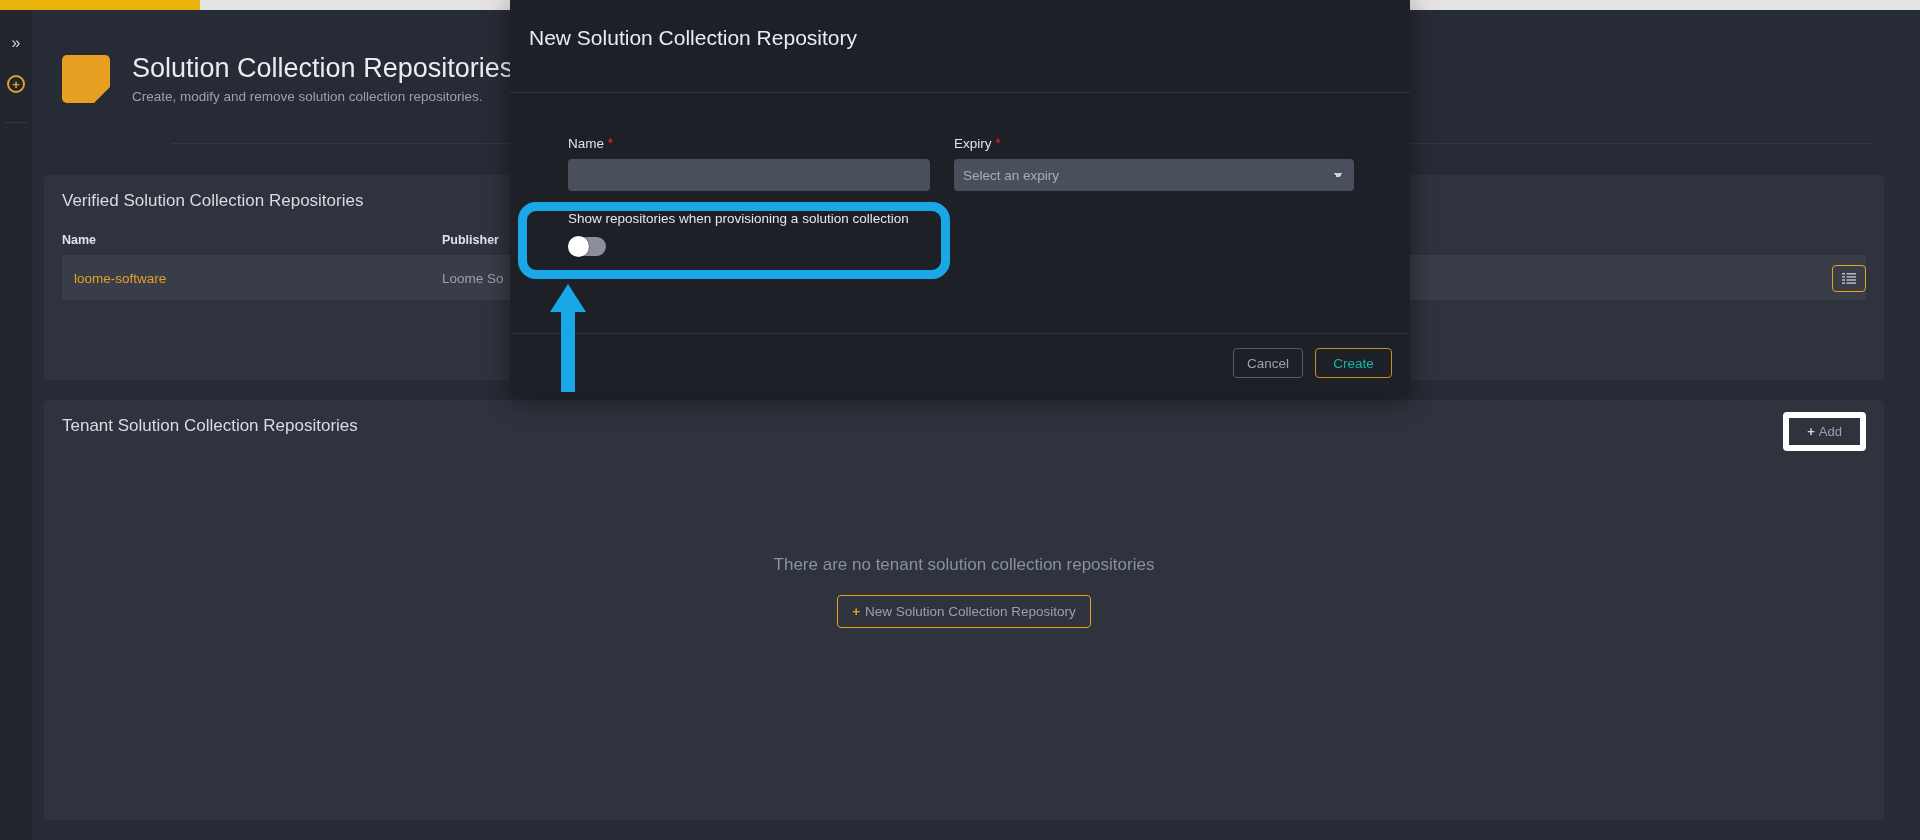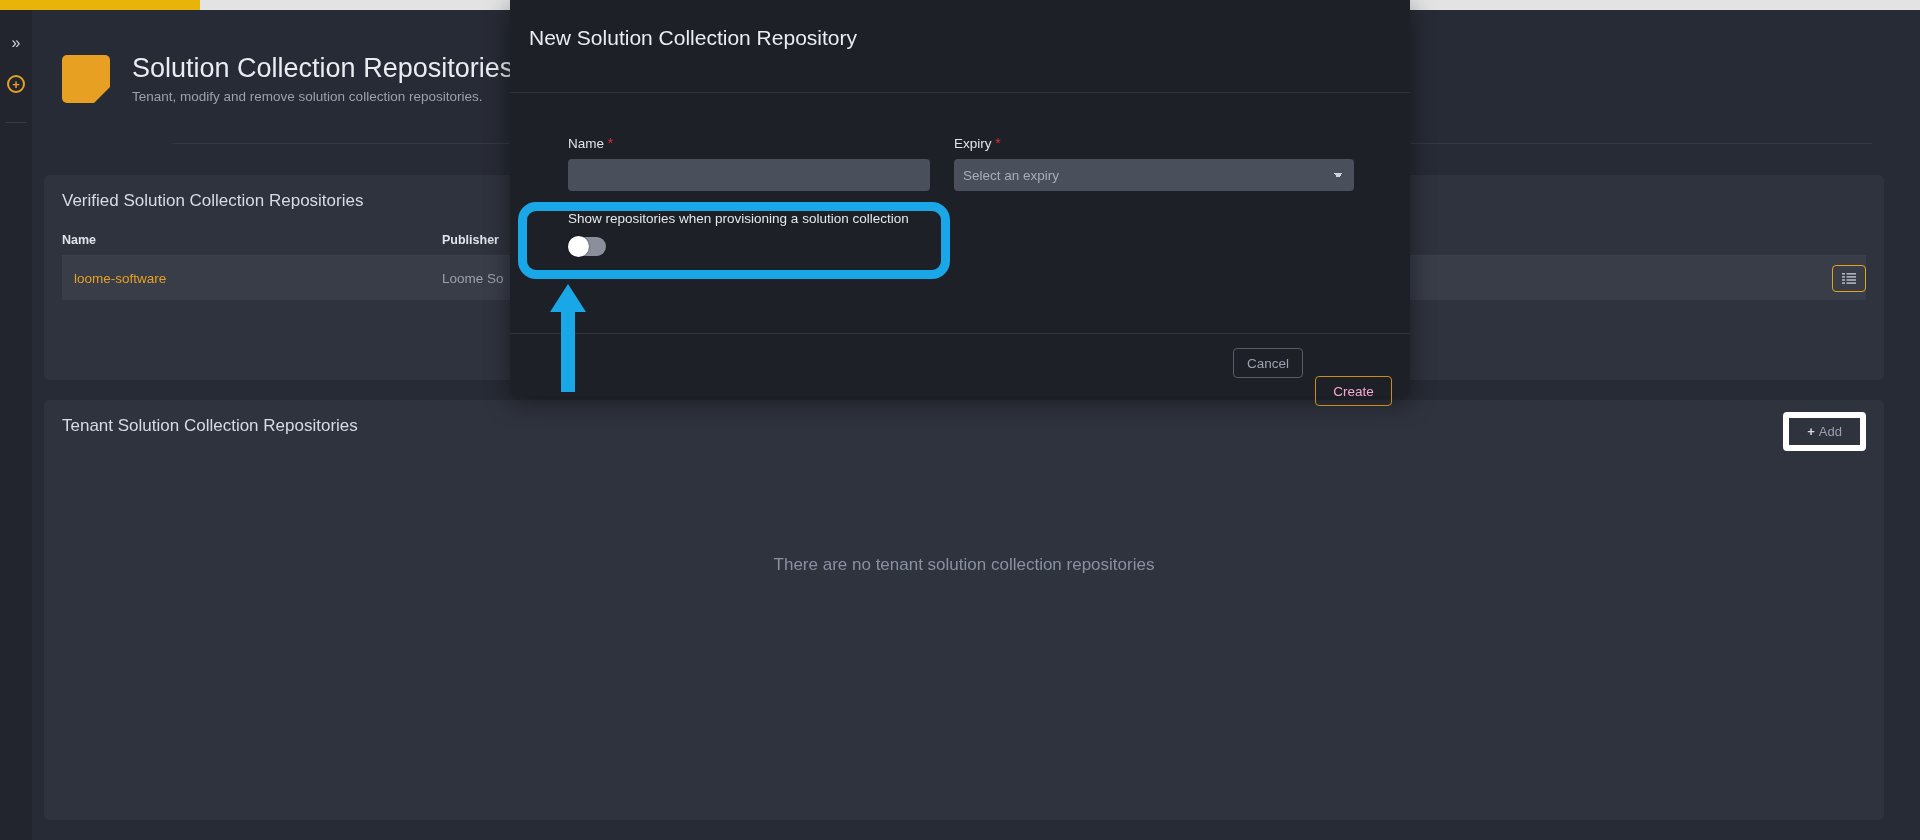--- a/index.html
+++ b/index.html
@@ -179,21 +179,21 @@
     border-radius: 50%; background: #ffffff; box-shadow: 0 0 2px rgba(0,0,0,.6);
   }
 
   #modal-footer { position: absolute; left: 0; top: 333px; width: 900px; height: 63px; border-top: 1px solid #2e3340; }
   .foot-btn {
     position: absolute; top: 14px; height: 30px; border-radius: 4px;
     background: transparent; font-size: 13.5px;
     font-family: "Liberation Sans", sans-serif; cursor: pointer;
   }
   #btn-cancel { right: 107px; width: 70px; border: 1px solid #575d6b; color: #9ba2ae; }
-  #btn-create { right: 18px; width: 77px; border: 1px solid #c98d1e; color: #f9a8d4; margin-top: 28px; }
+  #btn-create { right: 18px; width: 77px; border: 1px solid #c98d1e; color: #14b8a6; }
 
   
   #anno-box {
     position: absolute; left: 518px; top: 202px; width: 432px; height: 77px;
     border: 9px solid #19a7e8; border-radius: 18px; z-index: 20; pointer-events: none;
   }
   #anno-arrow { position: absolute; left: 548px; top: 282px; z-index: 20; pointer-events: none; }
 </style>
 </head>
 <body>
@@ -208,21 +208,21 @@
   <div class="side-icon" id="side-add">+</div>
   <div id="side-divider"></div>
 </div>
 
 <div id="main">
 
   <div id="page-header">
     <div id="page-icon"></div>
     <div id="page-head-text">
       <div id="page-title">Solution Collection Repositories</div>
-      <div id="page-subtitle">Tenant, modify and remove solution collection repositories.</div>
+      <div id="page-subtitle">Create, modify and remove solution collection repositories.</div>
     </div>
   </div>
   <div id="header-rule"></div>
 
   <div class="card" id="card-verified">
     <div class="card-title">Verified Solution Collection Repositories</div>
 
     <div class="tbl">
       <div class="tbl-head">
         <div class="th col-name">Name</div>
@@ -257,20 +257,23 @@
   </div>
 
   <div class="card" id="card-tenant">
     <div class="card-title">Tenant Solution Collection Repositories</div>
     <button id="btn-add">
       <span class="plus">+</span><span>Add</span>
     </button>
 
     <div id="empty-wrap">
       <div id="empty-msg">There are no tenant solution collection repositories</div>
+      <button id="btn-new-repo">
+        <span class="plus">+</span><span>New Solution Collection Repository</span>
+      </button>
     </div>
   </div>
 </div>
 
 <div id="modal">
   <div id="modal-header">
     <div id="modal-title">New Solution Collection Repository</div>
   </div>
   <div id="modal-divider"></div>
 

